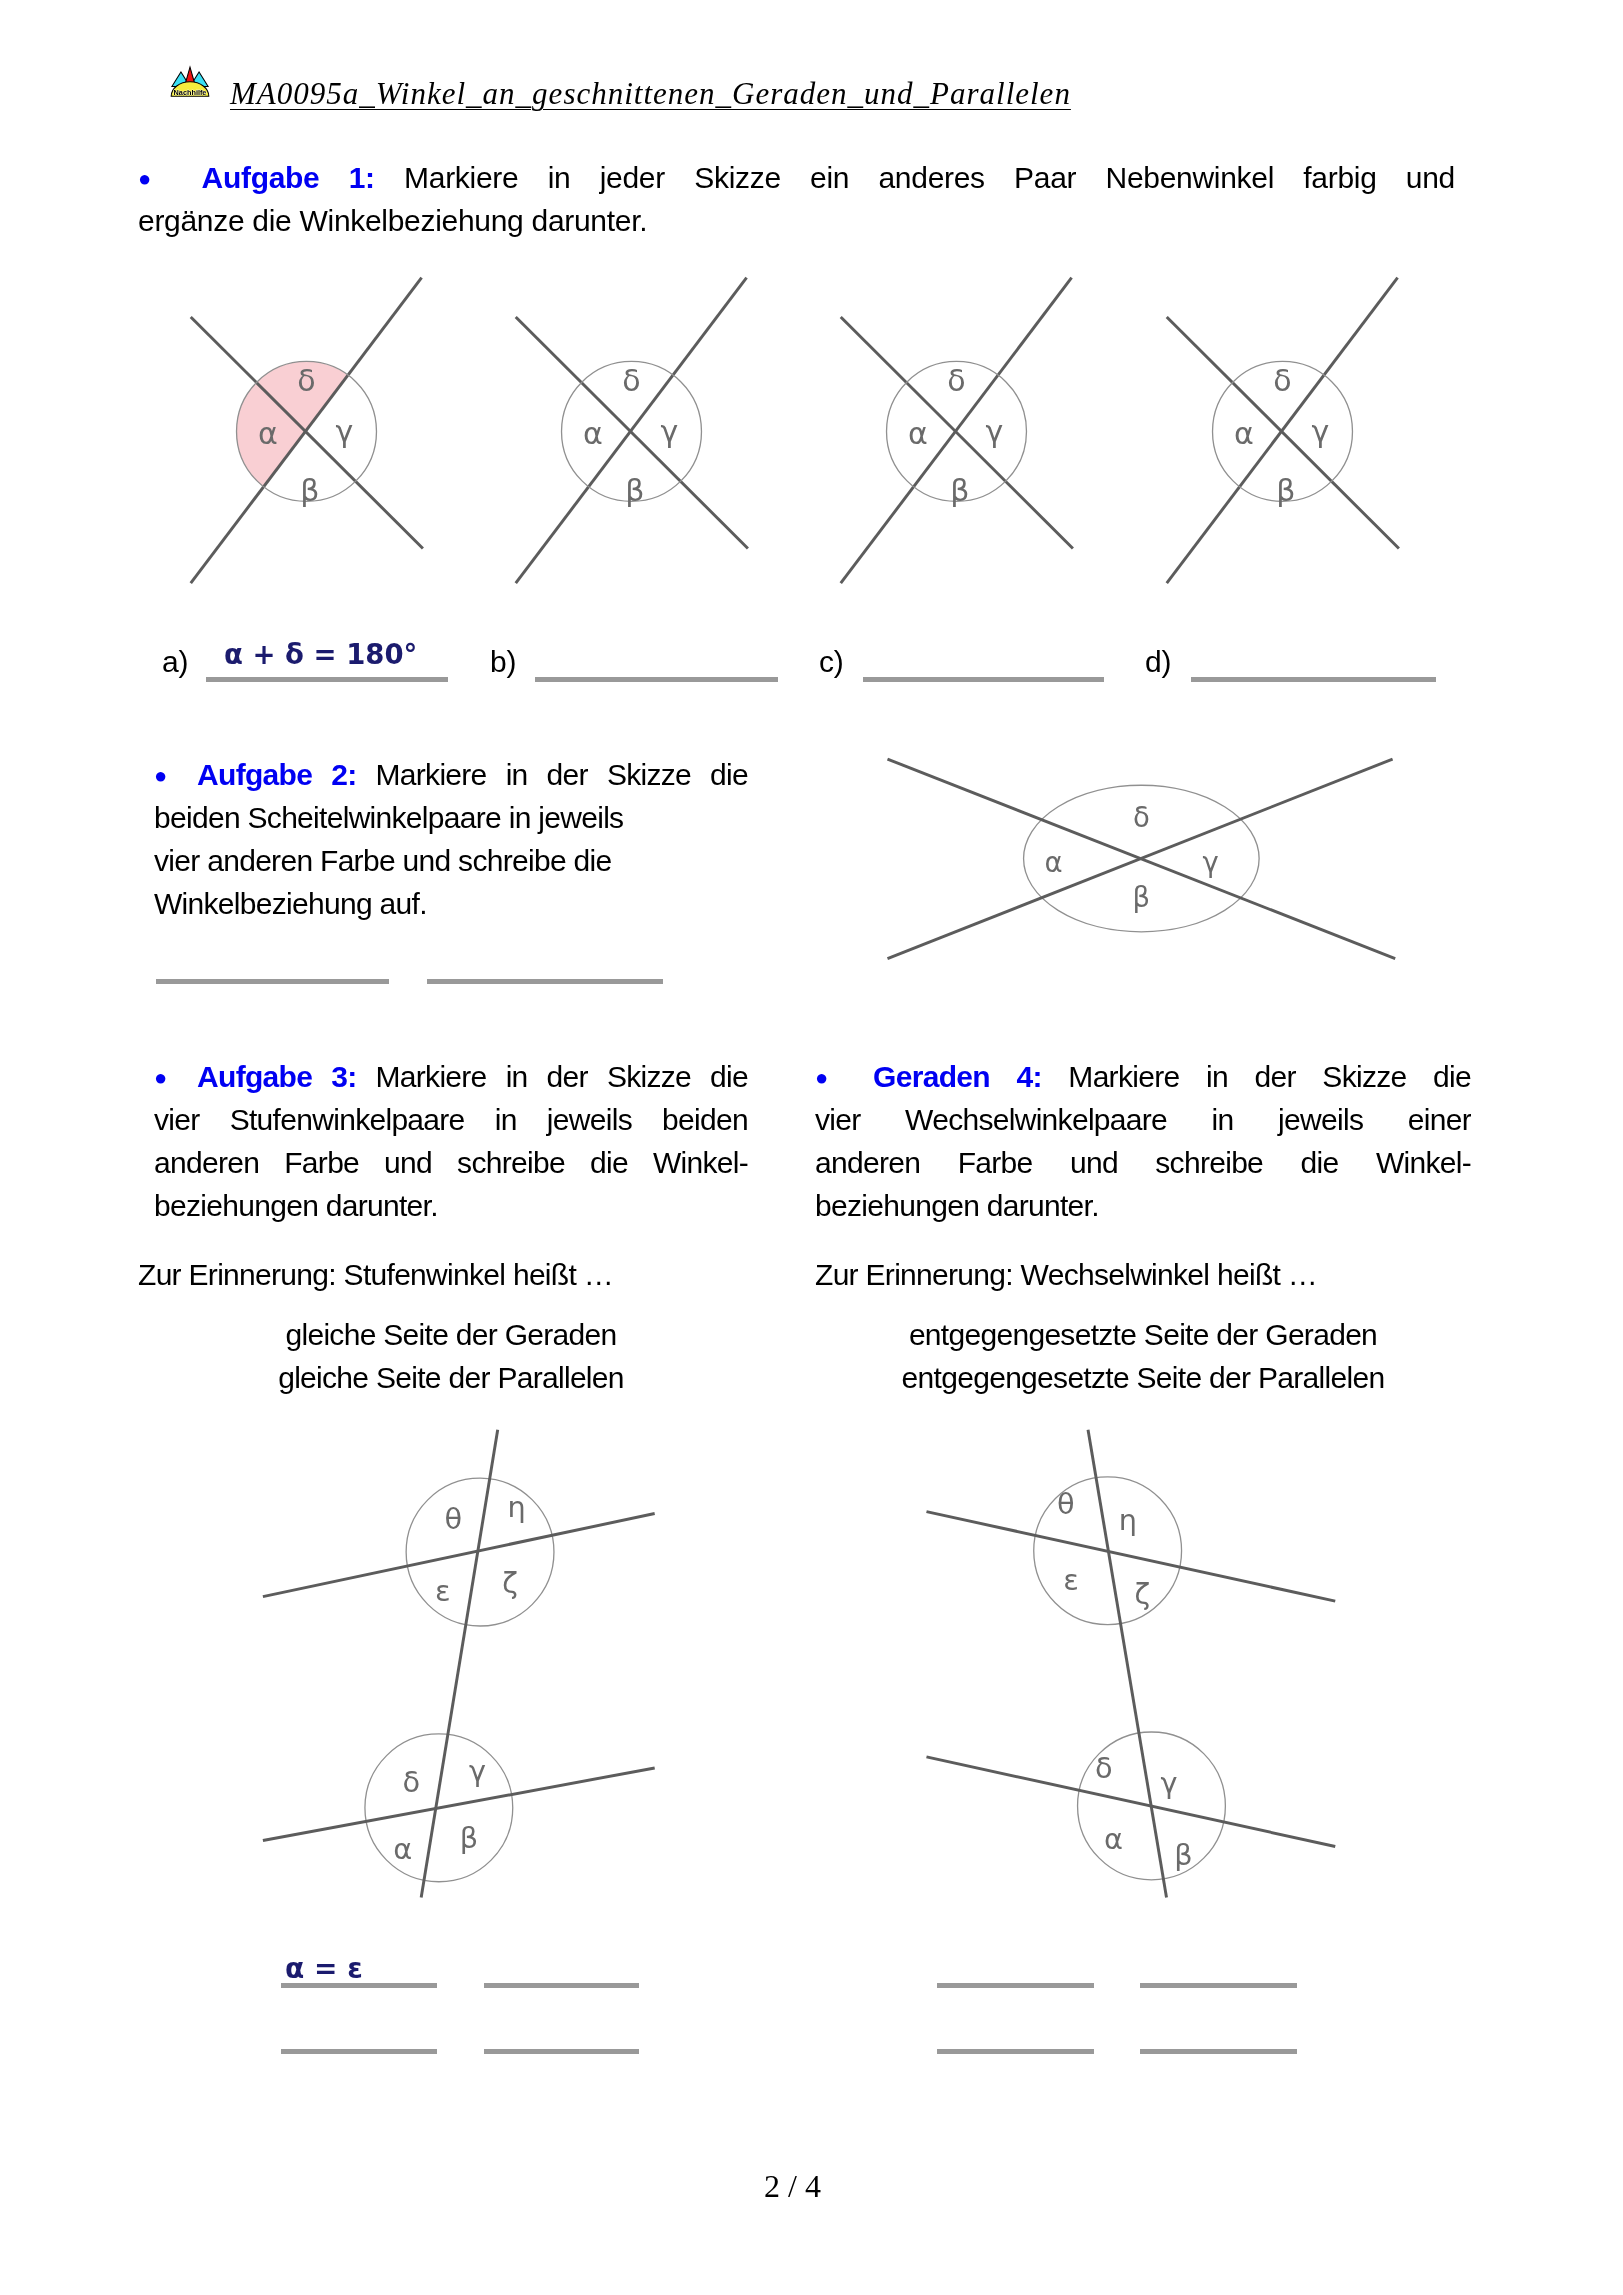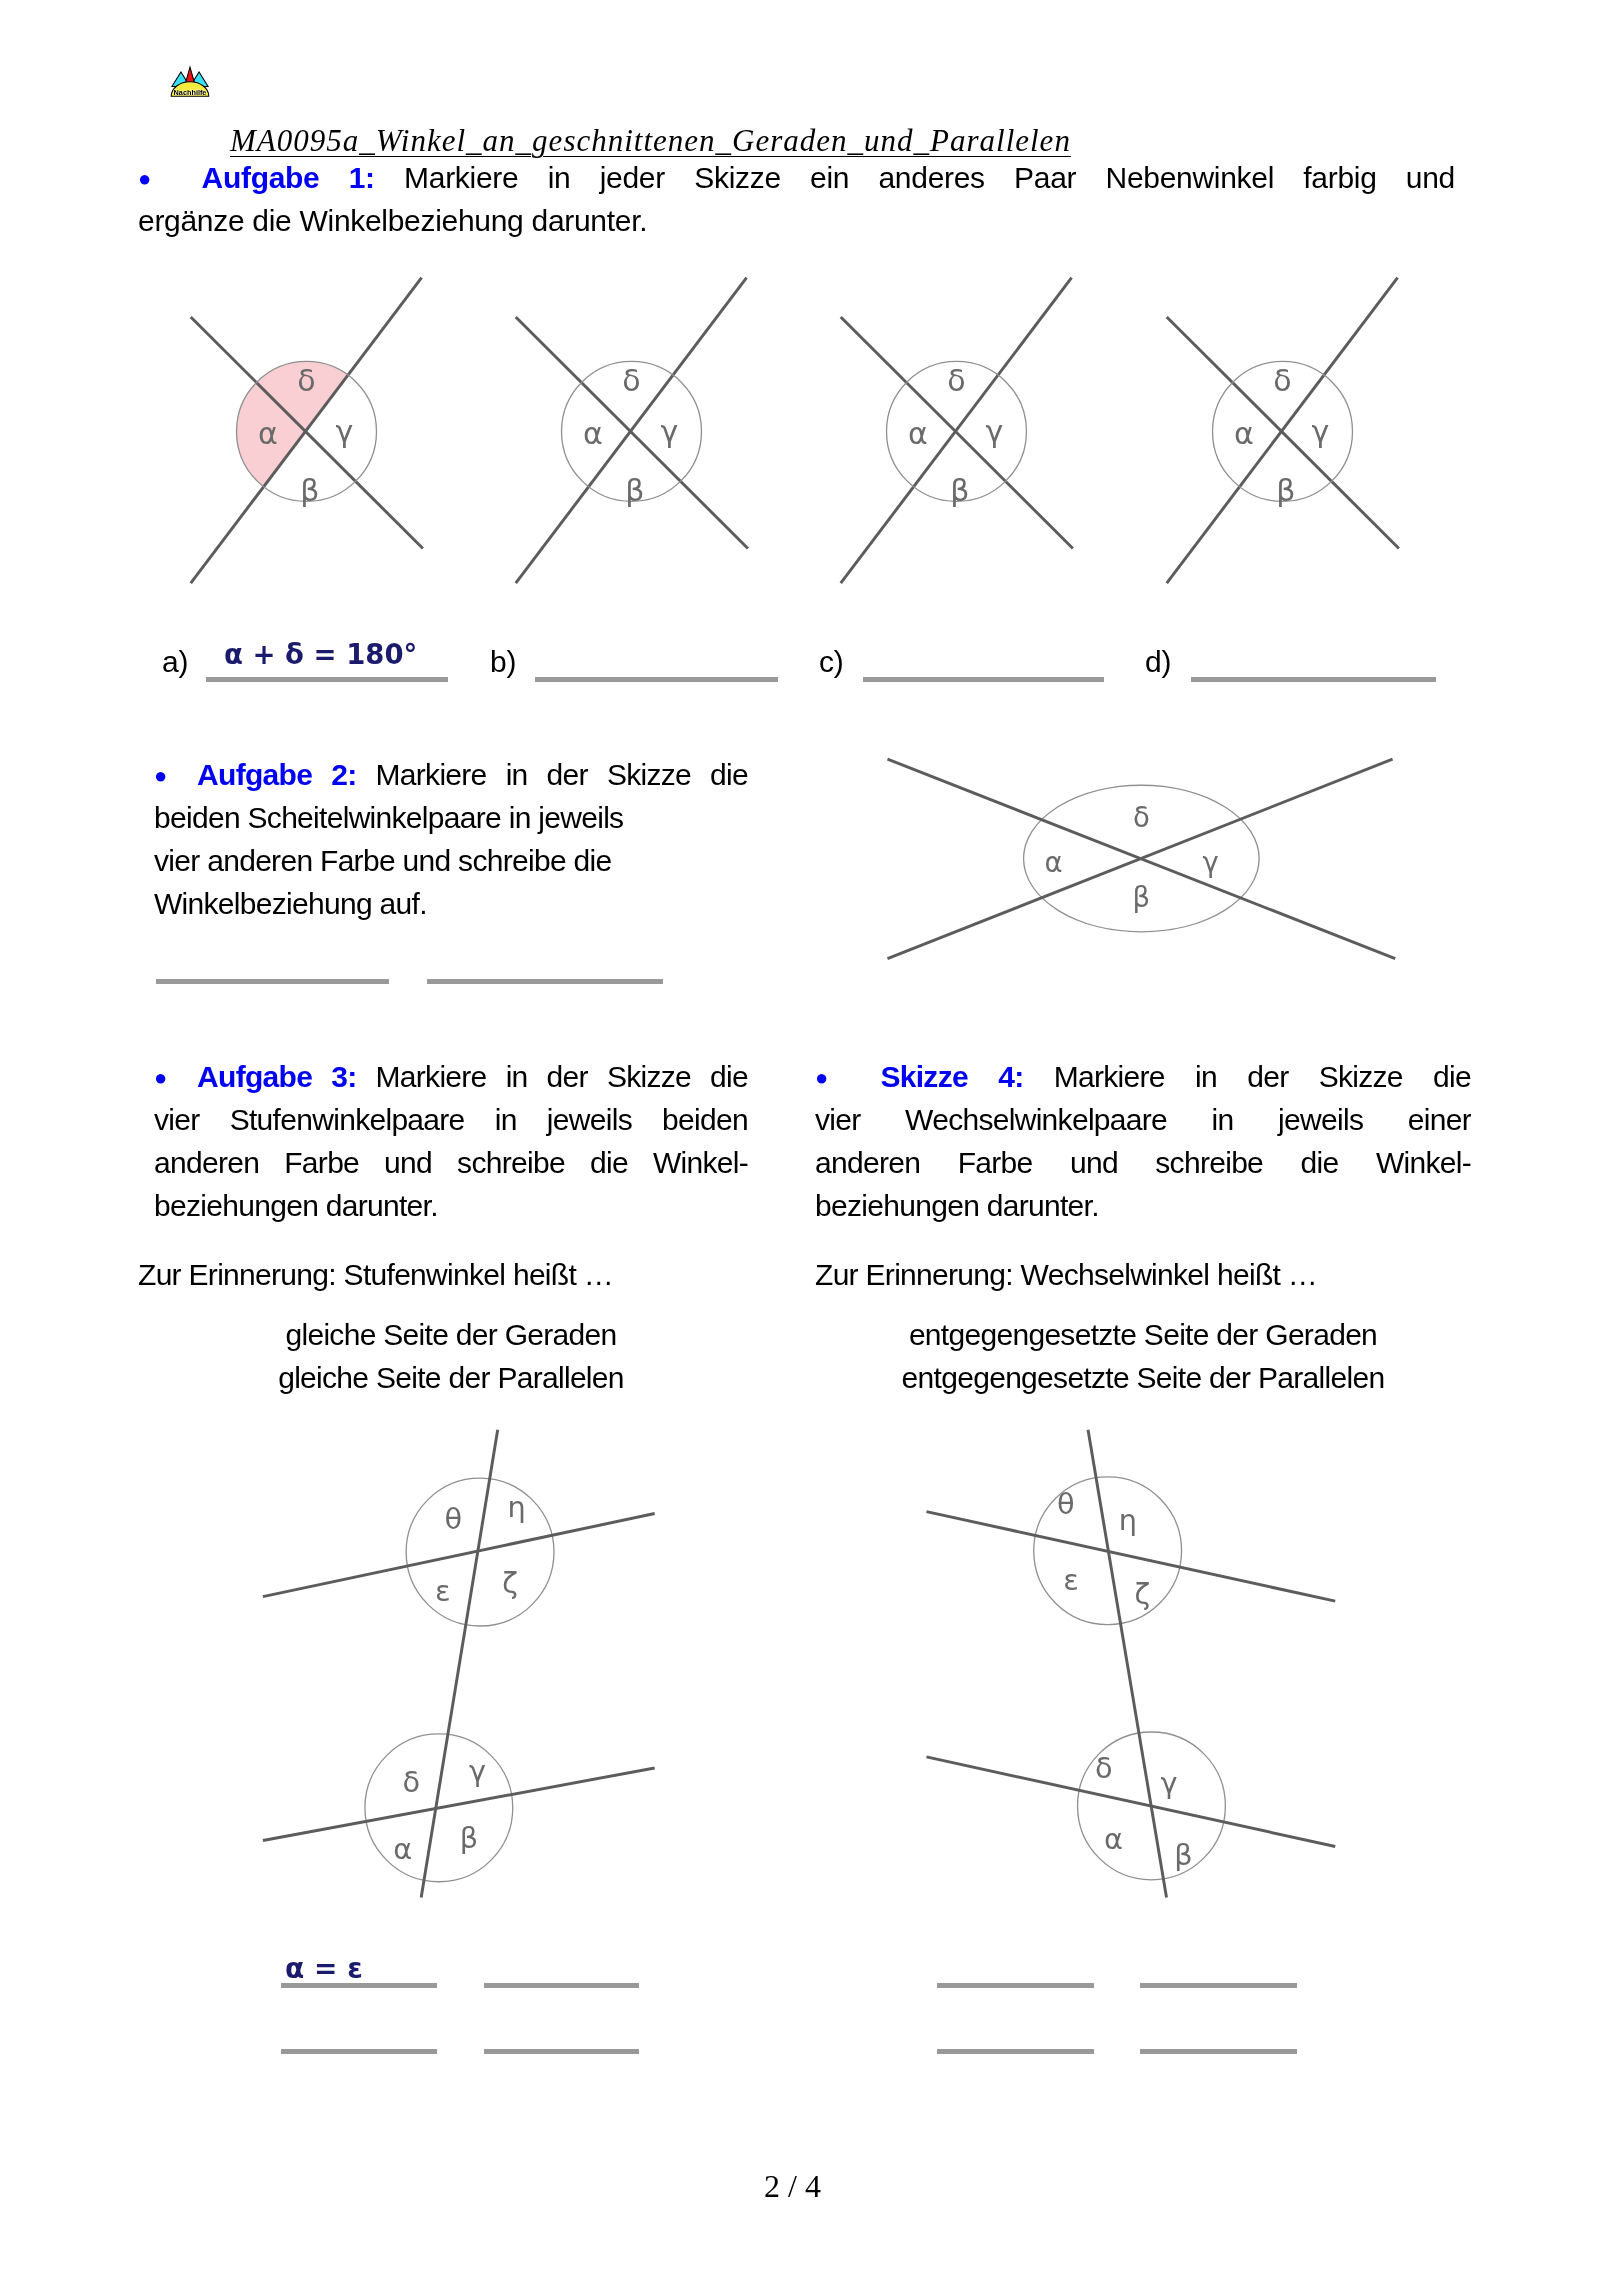--- a/index.html
+++ b/index.html
@@ -3,21 +3,21 @@
 <meta charset="utf-8">
 <style>
   html,body{margin:0;padding:0;background:#ffffff;}
   .page{position:relative;width:1623px;height:2295px;background:#ffffff;overflow:hidden;
         font-family:"Liberation Sans",sans-serif;color:#000;}
   .abs{position:absolute;}
 
   
   .title{font-family:"Liberation Serif",serif;font-style:italic;font-size:31px;
          letter-spacing:1px;text-decoration:underline;text-underline-offset:4.6px;
-         text-decoration-thickness:1.3px;white-space:nowrap;margin-top:47px;}
+         text-decoration-thickness:1.3px;white-space:nowrap;}
 
   
   .jline{text-align:justify;text-align-last:justify;height:43px;overflow:hidden;}
   .pline{text-align:left;height:43px;overflow:hidden;}
   .cline{text-align:center;height:43px;overflow:hidden;}
   .body-txt{font-size:30px;letter-spacing:-0.3px;}
   .col-txt{font-size:30px;letter-spacing:-0.7px;}
   .bullet{color:#0000f2;font-size:22px;vertical-align:2px;}
   .tlabel{color:#0000f2;font-weight:bold;}
 
@@ -145,21 +145,21 @@
     <div class="jline">anderen Farbe und schreibe die Winkel-</div>
     <div class="pline">beziehungen darunter.</div>
   </div>
   <div class="abs col-txt" style="left:138px;top:1258px;">Zur Erinnerung: Stufenwinkel heißt …</div>
   <div class="abs col-txt cline" style="left:154px;top:1318px;width:594px;">gleiche Seite der Geraden</div>
   <div class="abs col-txt cline" style="left:154px;top:1361px;width:594px;">gleiche Seite der Parallelen</div>
 
   <div class="abs col-txt" style="left:815px;top:1060px;width:656px;">
     <div class="jline">
       <span class="bullet">●</span>
-      <span class="tlabel">Skizze 4:</span>
+      <span class="tlabel">Geraden 4:</span>
       <span>Markiere in der Skizze die</span>
     </div>
     <div class="jline">vier Wechselwinkelpaare in jeweils einer</div>
     <div class="jline">anderen Farbe und schreibe die Winkel-</div>
     <div class="pline">beziehungen darunter.</div>
   </div>
   <div class="abs col-txt" style="left:815px;top:1258px;">Zur Erinnerung: Wechselwinkel heißt …</div>
   <div class="abs col-txt cline" style="left:815px;top:1318px;width:656px;">entgegengesetzte Seite der Geraden</div>
   <div class="abs col-txt cline" style="left:815px;top:1361px;width:656px;">entgegengesetzte Seite der Parallelen</div>
 

